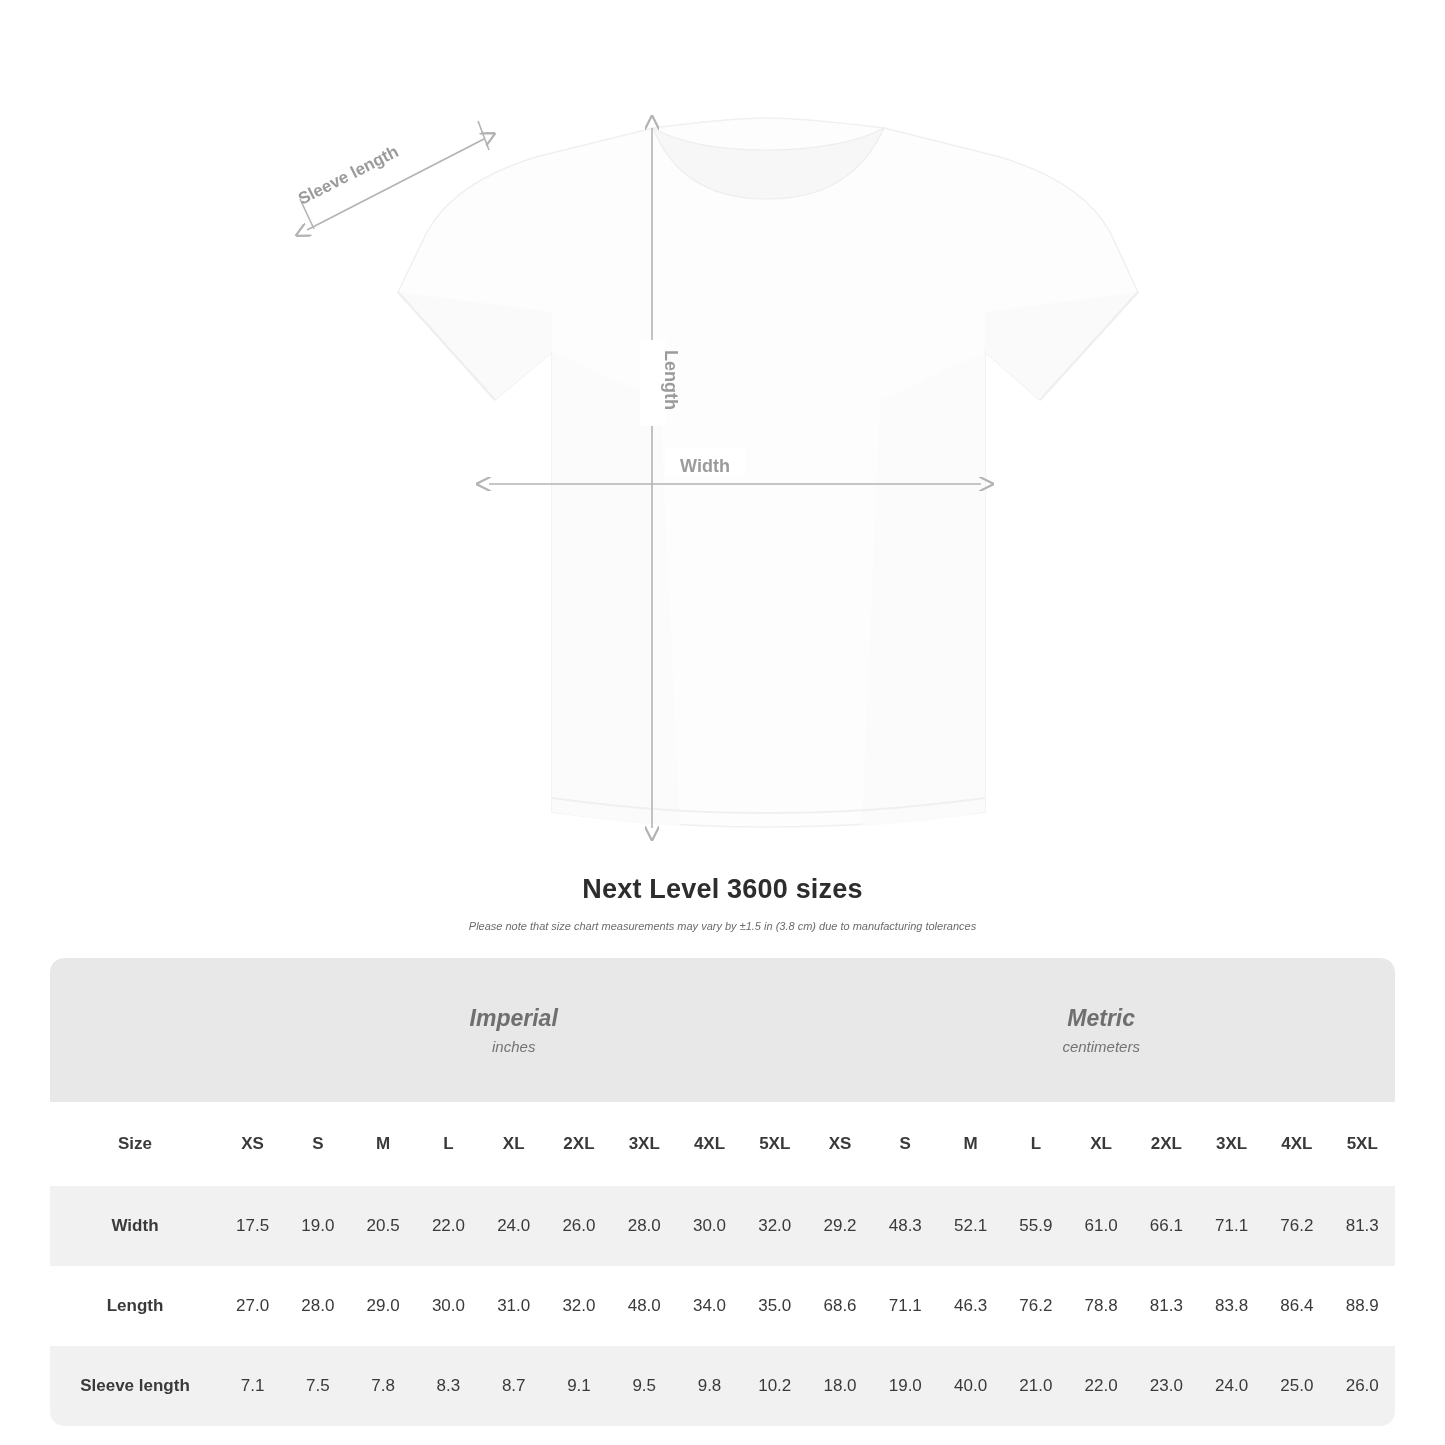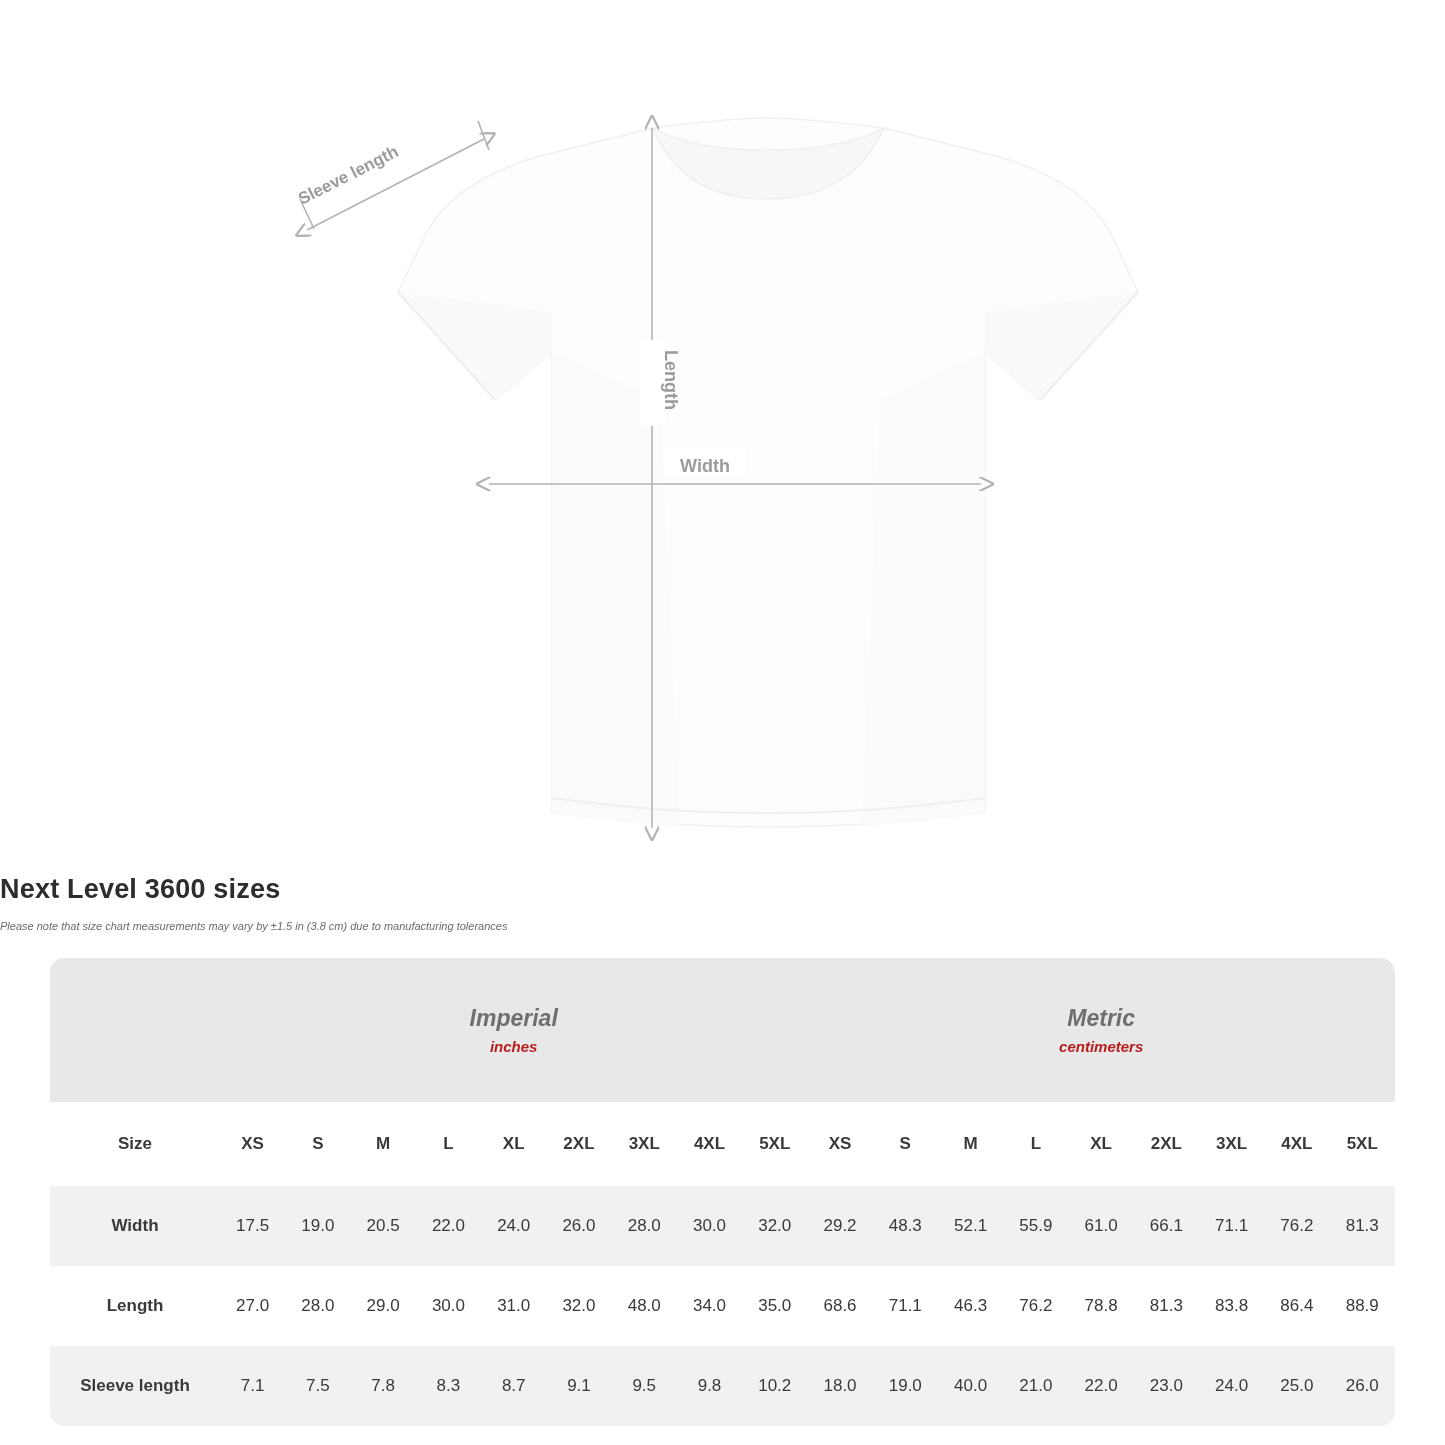--- a/index.html
+++ b/index.html
@@ -29,21 +29,21 @@
     height: 860px;
   }
   .diagram svg {
     position: absolute;
     left: 0;
     top: 0;
   }
 
   
   .title-block {
-    text-align: left;
+    text-align: center;
     margin-top: 14px;
   }
   .chart-title {
     font-size: 27px;
     font-weight: bold;
     color: #2d2d2d;
     letter-spacing: 0.2px;
   }
   .chart-note {
     font-size: 11px;
@@ -77,23 +77,23 @@
   .unit-head {
     font-size: 23px;
     font-style: italic;
     font-weight: bold;
     color: #6f6f6f;
     line-height: 1.15;
   }
   .unit-sub {
     font-size: 15px;
     font-style: italic;
-    color: #b91c1c;
+    color: #737373;
     margin-top: 6px;
-    font-weight: bold;
+    font-weight: normal;
   }
   .size-row td {
     background: #ffffff;
     height: 84px;
     font-weight: bold;
     font-size: 18px;
     color: #3a3a3a;
   }
   .row-light td {
     background: #f1f1f1;

